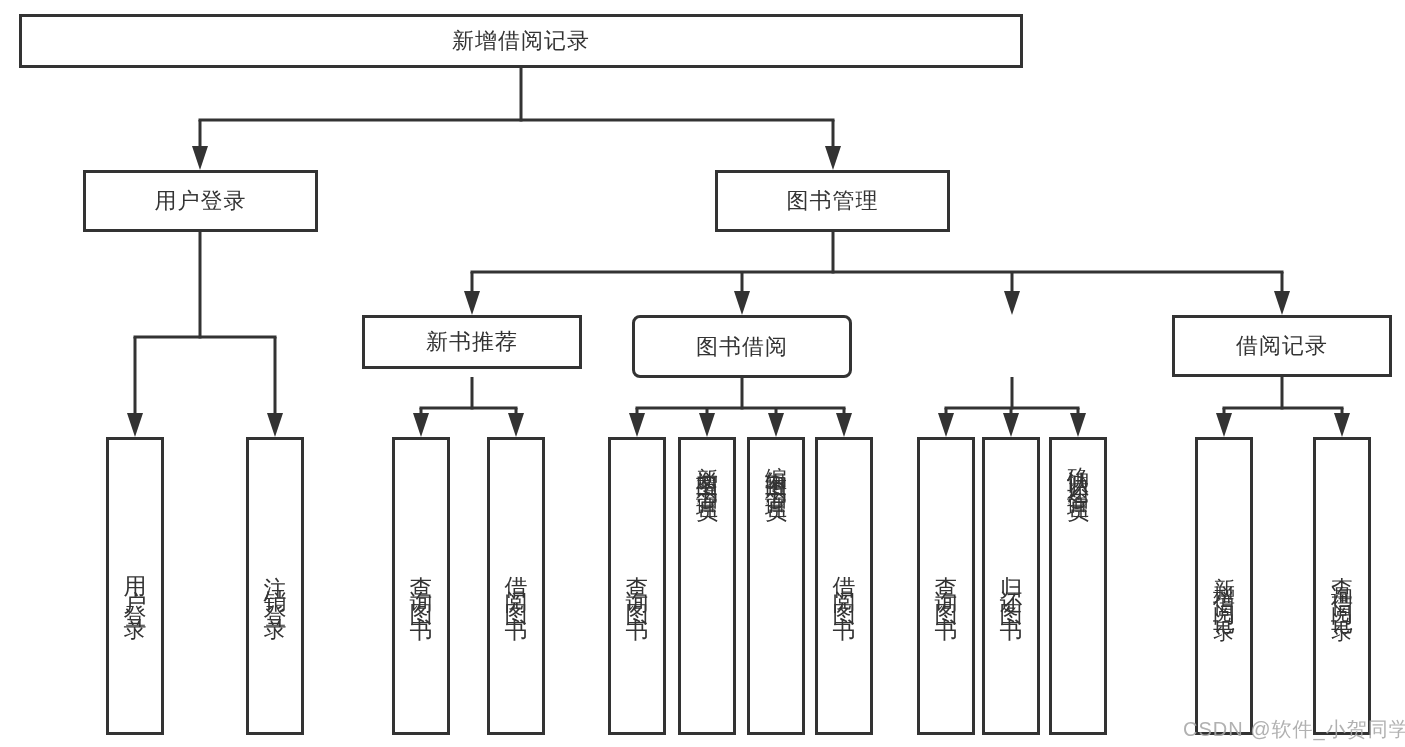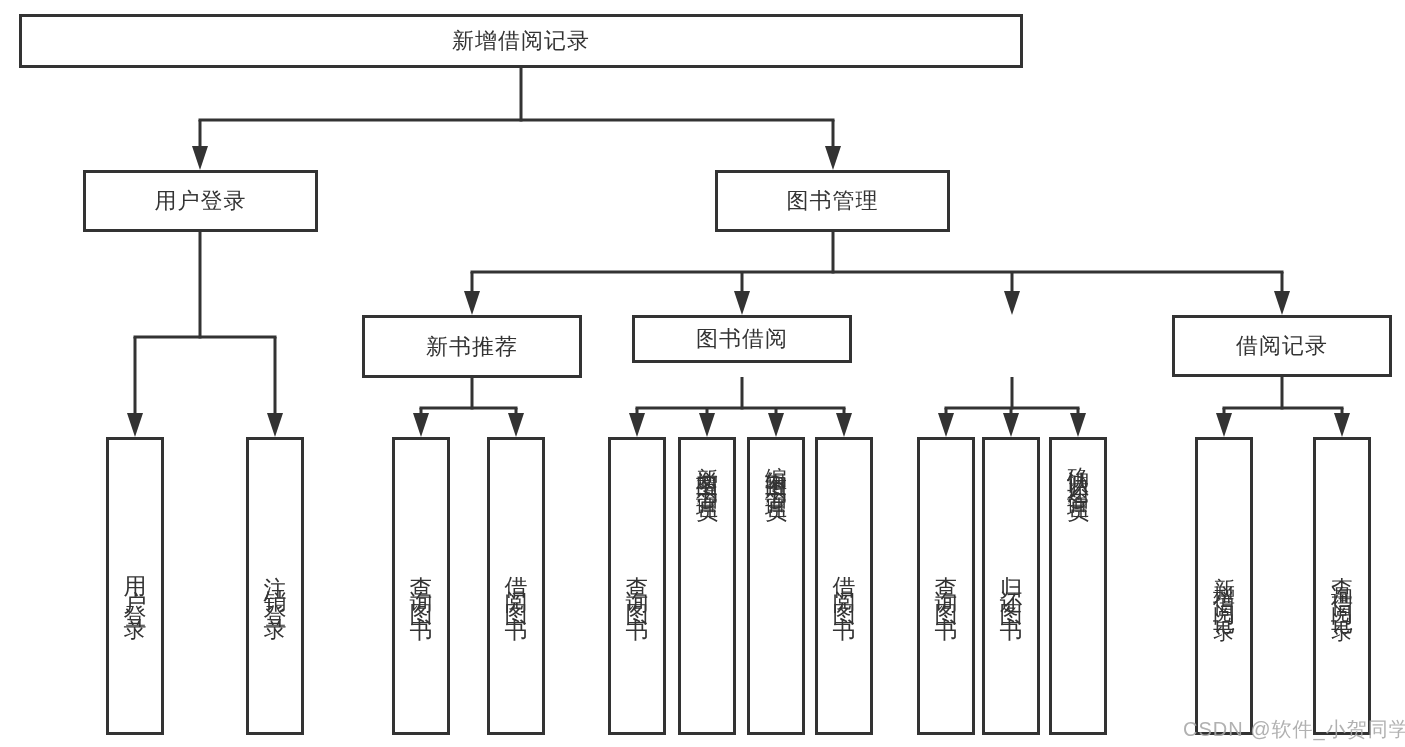--- a/index.html
+++ b/index.html
@@ -138,24 +138,24 @@
     <span>新增借阅记录</span>
   </div>
 
   <div class="node hbox" style="left:83px; top:170px; width:235px; height:62px;">
     <span>用户登录</span>
   </div>
   <div class="node hbox" style="left:715px; top:170px; width:235px; height:62px;">
     <span>图书管理</span>
   </div>
 
-  <div class="node hbox" style="left:362px; top:315px; width:220px; height:63px;">
+  <div class="node hbox" style="left:362px; top:315px; width:220px; height:54px;">
     <span>新书推荐</span>
   </div>
-  <div class="node hbox" style="left:632px; top:315px; width:220px; height:48px;">
+  <div class="node hbox" style="left:632px; top:315px; width:220px; height:63px;border-radius:8px;">
     <span>图书借阅</span>
   </div>
   <div class="node hbox" style="left:1172px; top:315px; width:220px; height:62px;">
     <span>借阅记录</span>
   </div>
 
   <div class="node vbox" style="left:106px; top:437px; width:58px; height:298px;">
     <span class="vlabel">用户登录</span>
   </div>
   <div class="node vbox" style="left:246px; top:437px; width:58px; height:298px;">

